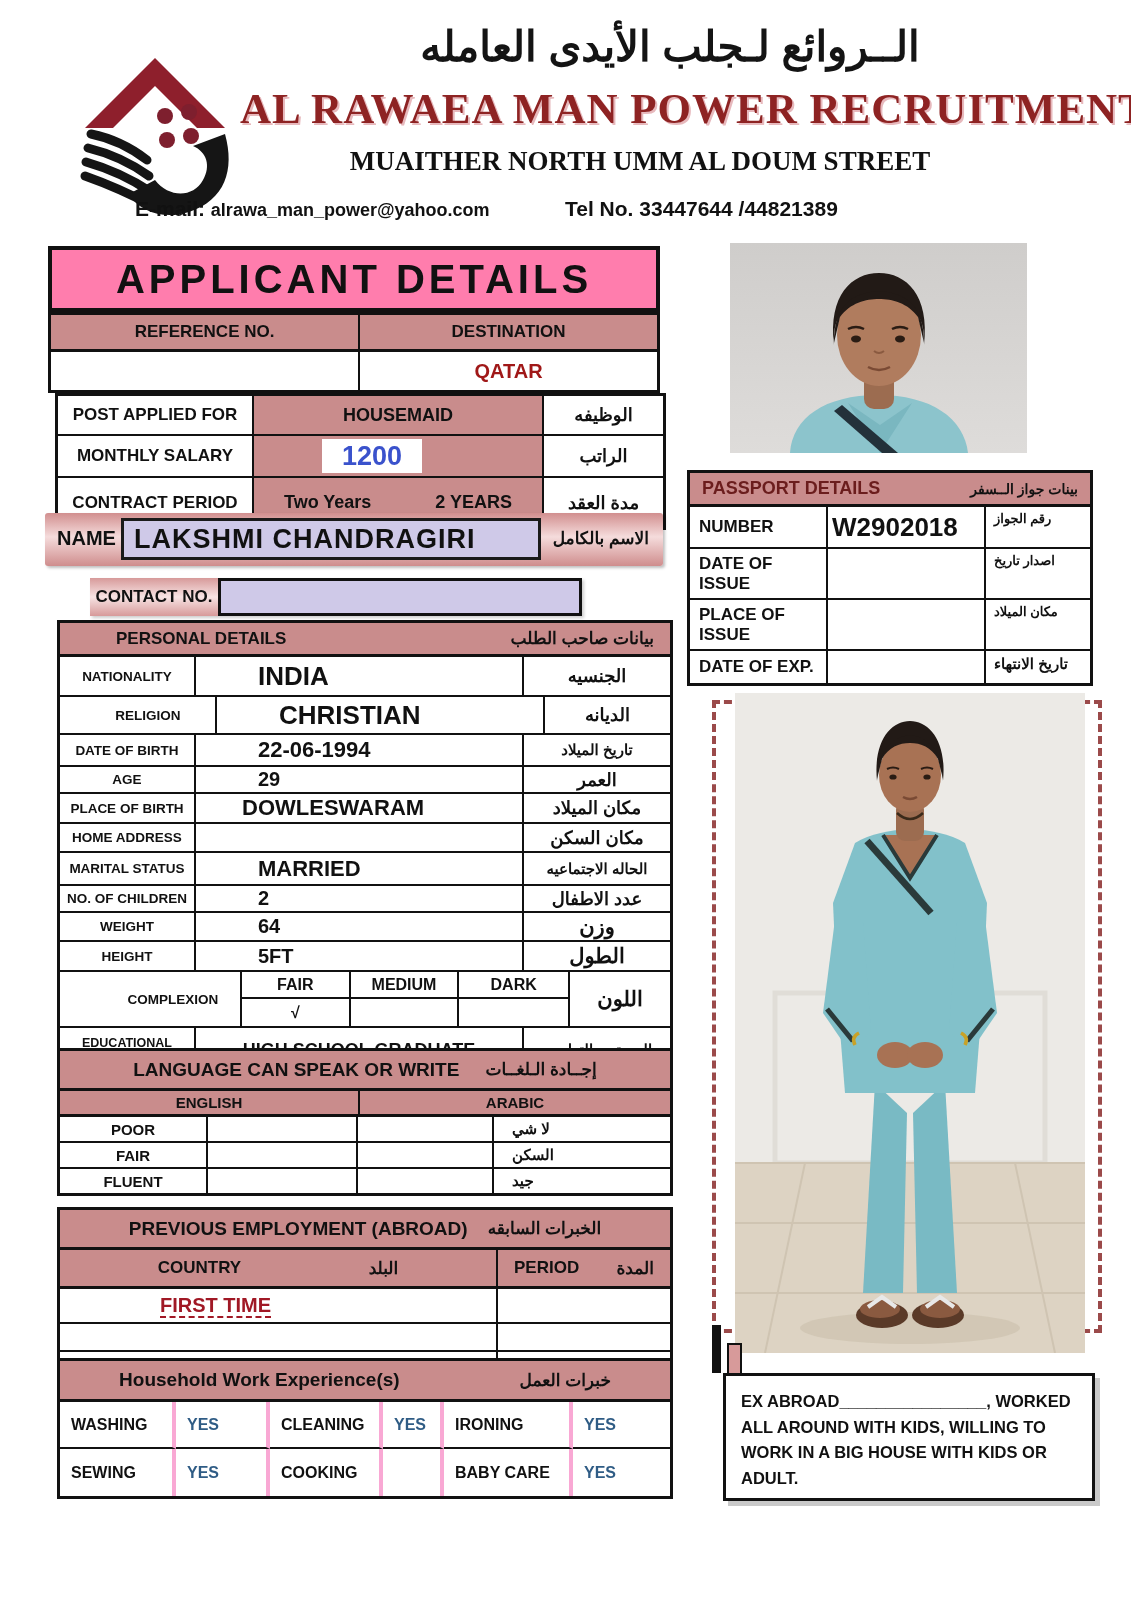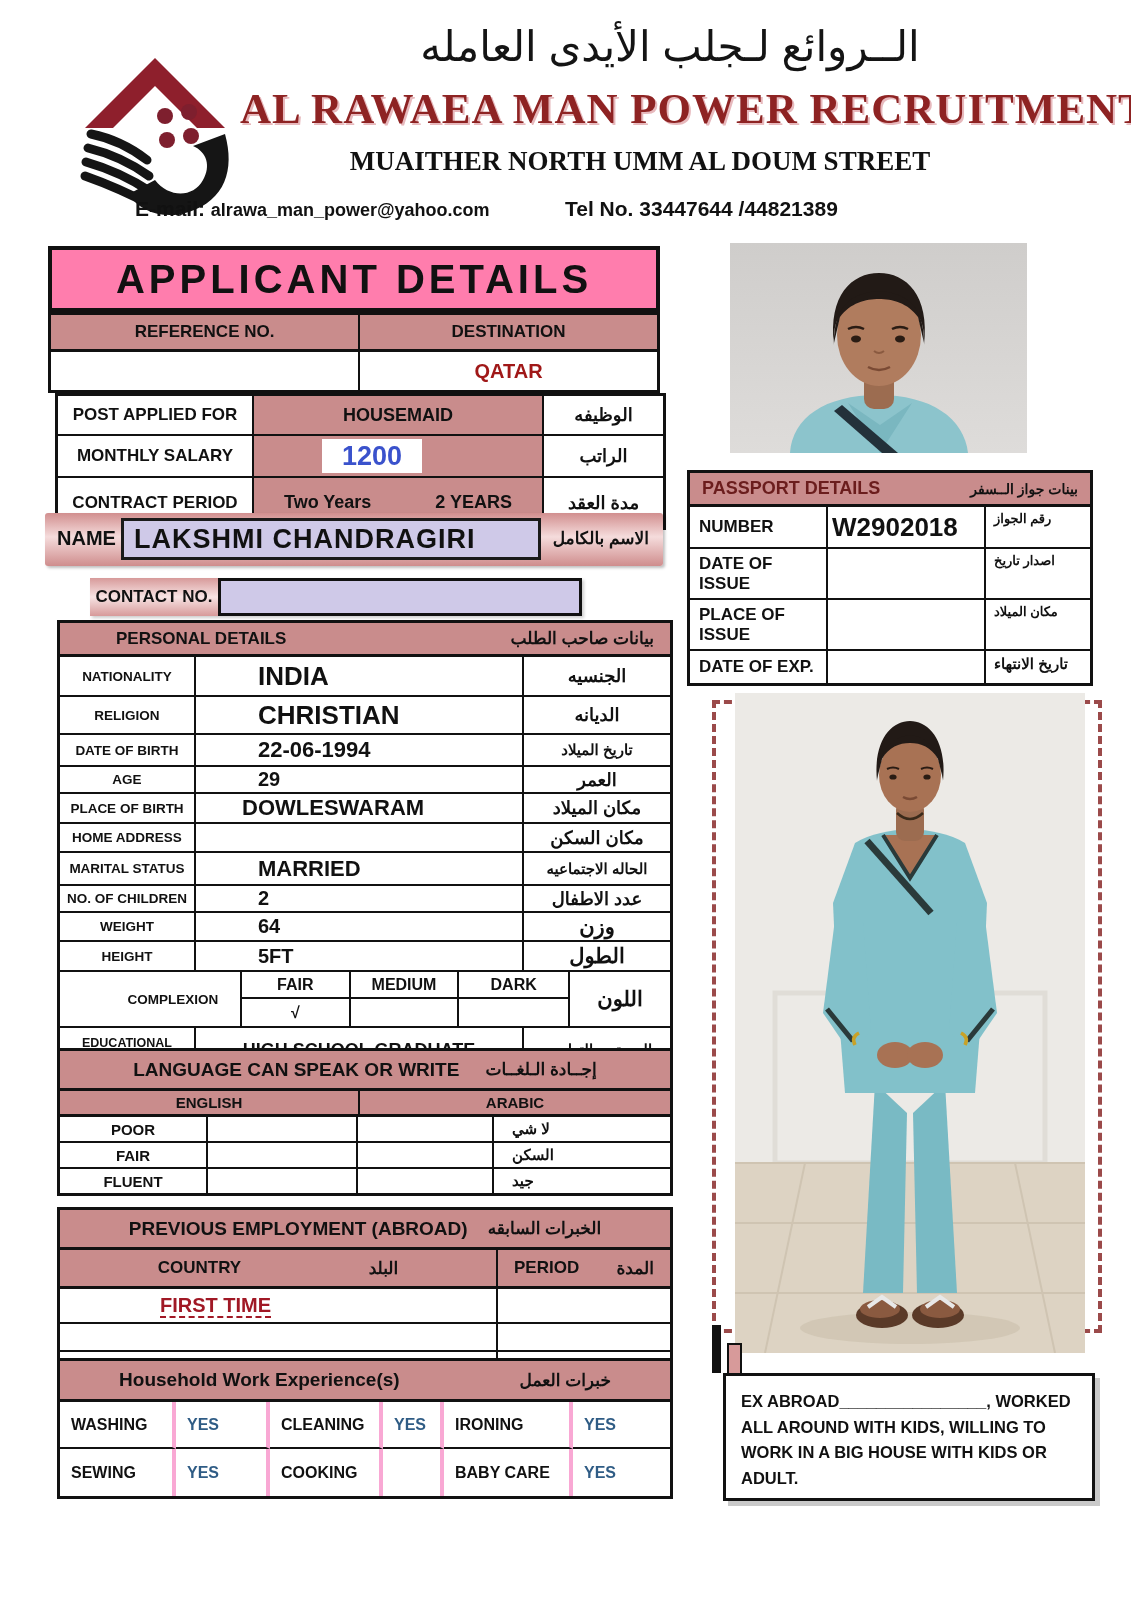--- a/index.html
+++ b/index.html
@@ -1,21 +1,21 @@
 <!DOCTYPE html>
 <html><head>
 <meta charset="utf-8">
 <style>
   html,body{margin:0;padding:0;background:#888;}
   #page{position:relative;width:1131px;height:1600px;background:#ffffff;margin:0 auto;
         font-family:"Liberation Sans", sans-serif;color:#111;overflow:hidden;}
   .abs{position:absolute;}
 
   
-  .arabic-title{left:270px;top:22px;width:800px;text-align:center;font-size:42px;font-weight:normal;color:#141414;}
+  .arabic-title{left:270px;top:22px;width:800px;text-align:center;font-size:42px;font-weight:bold;color:#141414;}
   .company{left:240px;top:84px;width:800px;text-align:center;
            font-family:"Liberation Serif", serif;font-weight:bold;font-size:43px;color:#8e2323;
            text-shadow:2px 2px 0 #e7b9bd;letter-spacing:1px;white-space:nowrap;}
   .address{left:240px;top:146px;width:800px;text-align:center;
            font-family:"Liberation Serif", serif;font-weight:bold;font-size:27px;color:#111;}
   .email-line{left:135px;top:197px;font-size:21px;font-weight:bold;}
   .email-addr{font-size:18px;font-weight:bold;}
   .tel{left:565px;top:197px;font-size:21px;font-weight:bold;}
 
   
@@ -63,21 +63,21 @@
 
   
   .pd-head{left:57px;top:620px;width:616px;height:37px;display:flex;align-items:center;justify-content:space-between;
            padding:0 16px 0 56px;box-sizing:border-box;font-weight:bold;font-size:17px;}
   .pd-table{left:57px;top:657px;width:616px;border:3px solid #111;border-top:none;box-sizing:border-box;background:#fff;}
   .pd-row{display:flex;border-bottom:2px solid #111;}
   .pd-row:last-child{border-bottom:none;}
   .pd-row .lab{width:136px;justify-content:center;text-align:center;font-weight:bold;font-size:13.5px;border-right:2px solid #111;}
   .pd-row .val{width:328px;border-right:2px solid #111;padding-left:62px;font-weight:bold;}
   .pd-row .ara{flex:1;justify-content:center;font-weight:bold;font-size:18px;}
-  .h38{height:38px;} .h36{height:36px;} .h31{height:31px;} .h30{height:30px;}
+  .h38{height:38px;} .h36{height:36px;padding-left:21px;} .h31{height:31px;} .h30{height:30px;}
   .h28{height:28px;} .h27{height:27px;} .h25{height:25px;}
   .v26{font-size:26px;} .v22{font-size:22px;} .v20{font-size:20px;}
   .pd-complex{display:flex;border-bottom:2px solid #111;height:54px;}
   .pd-complex .lab{width:136px;display:flex;align-items:center;justify-content:center;font-weight:bold;font-size:13.5px;border-right:2px solid #111;box-sizing:border-box;margin-left:46px;}
   .cx-grid{width:328px;border-right:2px solid #111;box-sizing:border-box;display:grid;
            grid-template-columns:1fr 1fr 1fr;grid-template-rows:27px 27px;}
   .cx-grid>div{display:flex;align-items:center;justify-content:center;font-weight:bold;font-size:16px;
                border-right:2px solid #111;border-bottom:2px solid #111;box-sizing:border-box;}
   .cx-grid>div:nth-child(3n){border-right:none;}
   .cx-grid>div:nth-child(n+4){border-bottom:none;}

